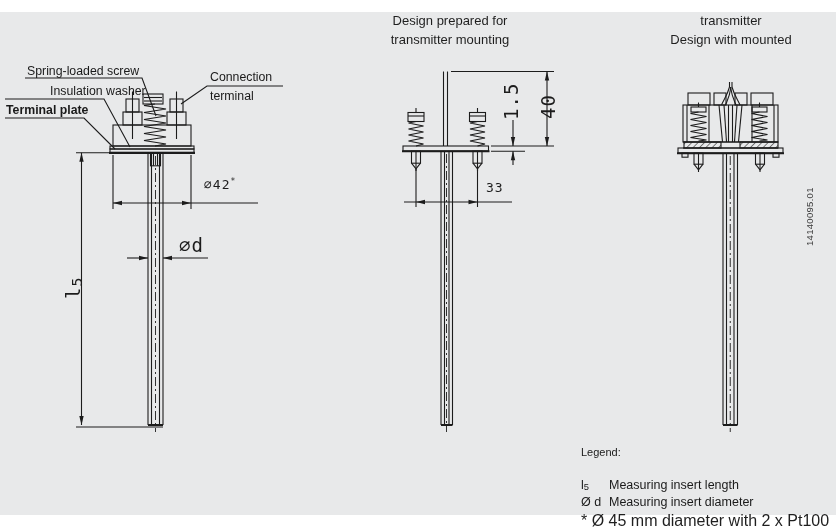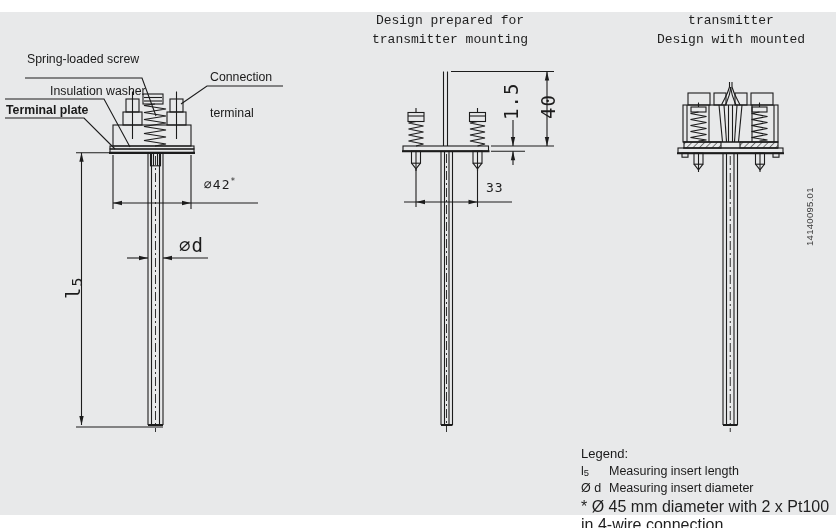--- a/index.html
+++ b/index.html
@@ -2,28 +2,28 @@
 <html><head>
 <meta charset="utf-8">
 <style>
   html,body{margin:0;padding:0;background:#ffffff;}
   .page{position:relative;width:836px;height:528px;background:#ffffff;overflow:hidden;
         font-family:"Liberation Sans",sans-serif;}
   .canvas{position:absolute;left:0;top:12px;width:836px;height:503px;background:#e8e9ea;}
   svg.linework{position:absolute;left:0;top:0;width:836px;height:528px;}
   .txt{position:absolute;color:#1a1a1a;white-space:nowrap;}
   .callout{font-size:12.3px;}
-  .title{font-size:13px;line-height:19px;text-align:center;color:#1f1f1f;font-family:Liberation Mono, monospace;}
+  .title{font-size:13px;line-height:19px;text-align:center;color:#1f1f1f;}
   .dim{font-family:"DejaVu Sans Mono",monospace;color:#1c1c1c;font-size:13px;
        letter-spacing:1px;transform-origin:0 0;}
   .dim sup{font-size:62%;letter-spacing:0;}
   .dim sub{font-size:78%;vertical-align:-12%;letter-spacing:0;}
   .vrot{transform:rotate(-90deg);transform-origin:0 0;}
   .legend{position:absolute;left:581px;top:446px;color:#1a1a1a;}
-  .legend .head{font-size:13px;margin-bottom:3px;}
+  .legend .head{font-size:11px;margin-bottom:20px;}
   .legend .row{display:flex;font-size:12.5px;margin-bottom:3px;}
   .legend .sym{width:28px;}
   .legend sub{font-size:75%;vertical-align:-10%;}
   .legend .foot{font-size:16px;margin-top:3px;color:#1f1f1f;}
   .docnum{font-size:9.5px;color:#3a3a3a;letter-spacing:0.3px;
           transform:rotate(-90deg);transform-origin:0 0;}
 </style>
 </head>
 <body>
 
@@ -233,25 +233,25 @@
           <line x1="737.5" y1="153.2" x2="737.5" y2="425"></line>
           <line x1="726.5" y1="153.2" x2="726.5" y2="425"></line>
           <line x1="734" y1="153.2" x2="734" y2="425"></line>
           <line x1="723" y1="425" x2="737.5" y2="425" stroke-width="2"></line>
           <line x1="730.25" y1="156" x2="730.25" y2="432" stroke-width="0.9" stroke-dasharray="9 3 2 3"></line>
         </g>
       </g>
     </g>
   </svg>
 
-  <div class="txt callout" style="left:27px;top:52px;text-align:center;">Spring-loaded screw</div>
+  <div class="txt callout" style="left:27px;top:64px;text-align:center;">Spring-loaded screw</div>
   <div class="txt callout" style="left:6px;top:84px;margin-left:44px;">Insulation washer</div>
   <div class="txt callout" style="left:6px;top:103px;font-weight:bold;">Terminal plate</div>
   <div class="txt callout" style="left:210px;top:70px;">Connection</div>
-  <div class="txt callout" style="left:210px;top:89px;margin-top:17px;">terminal</div>
+  <div class="txt callout" style="left:210px;top:89px;">terminal</div>
 
   <div class="txt title" style="left:355px;top:11px;width:190px;">
     <div>Design prepared for</div>
     <div>transmitter mounting</div>
   </div>
   <div class="txt title" style="left:636px;top:11px;width:190px;">
     <div>transmitter</div>
     <div>Design with mounted</div>
   </div>
 

